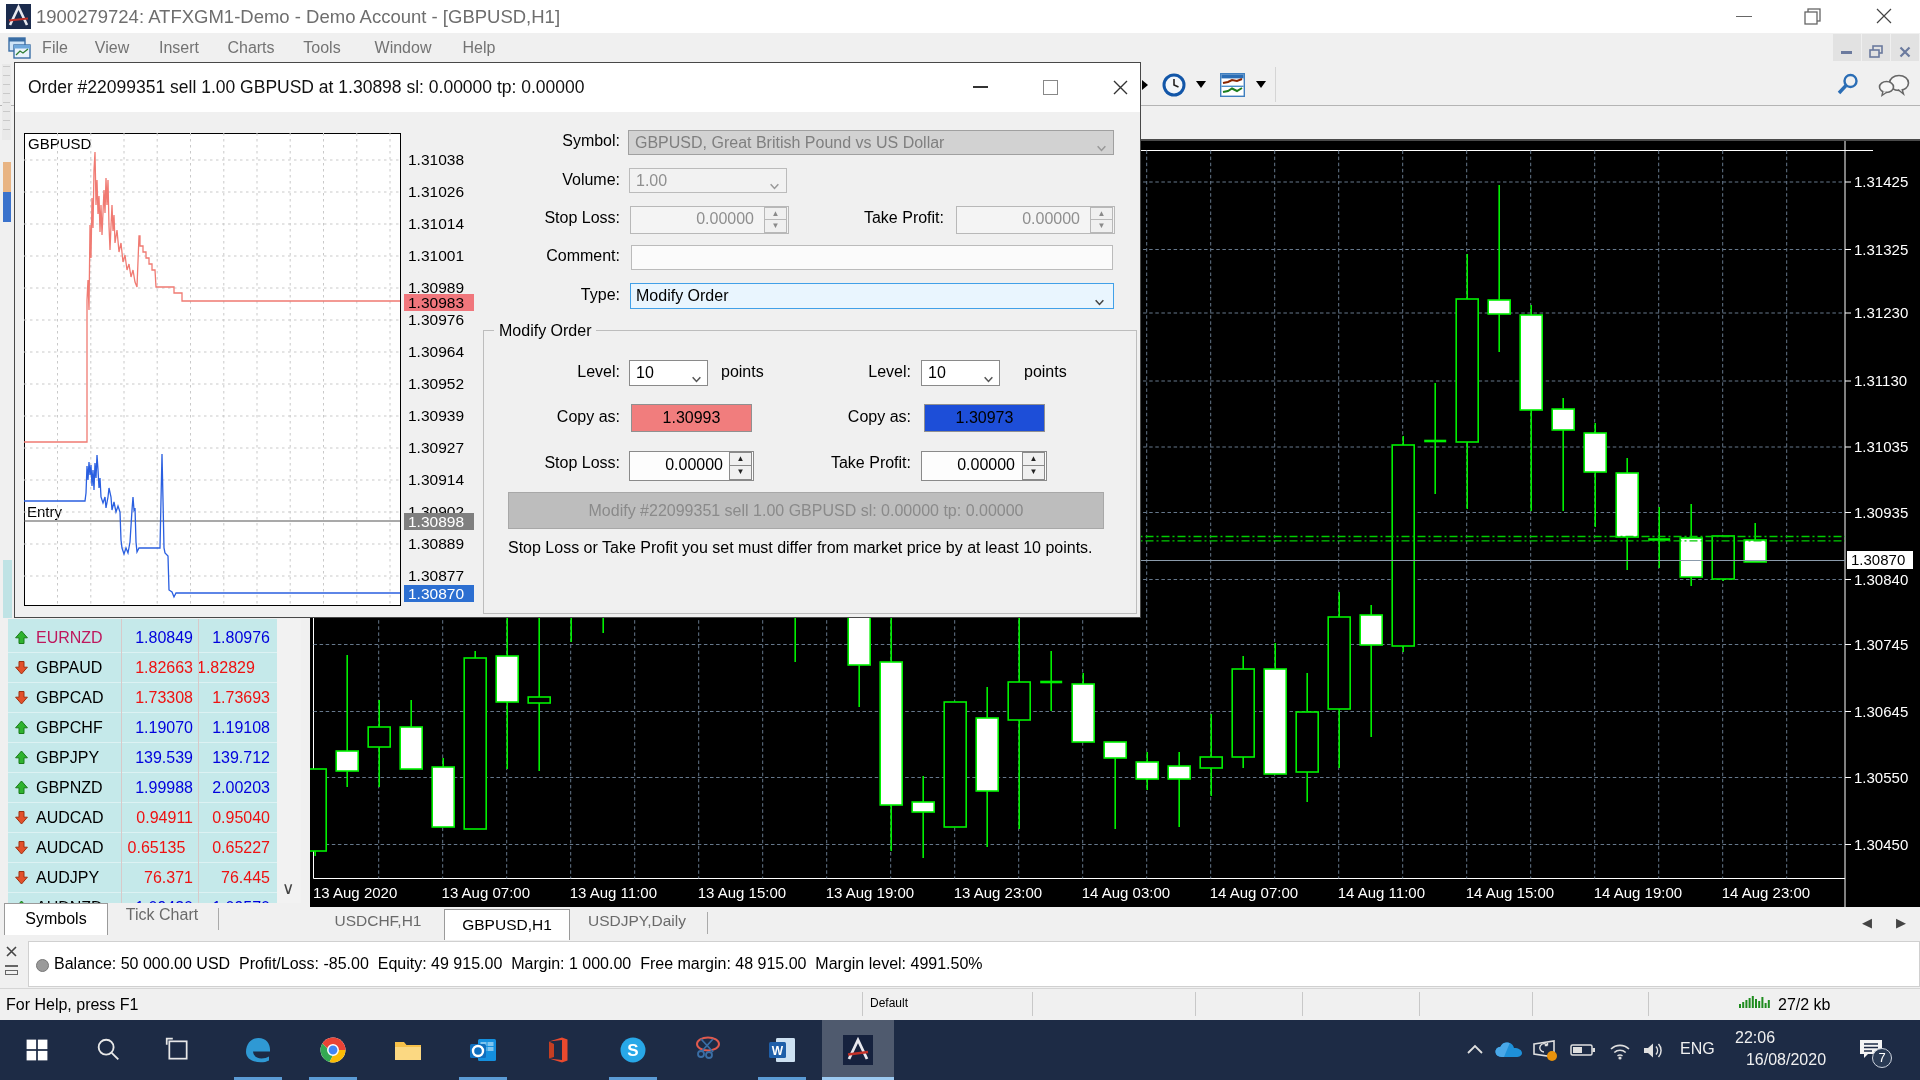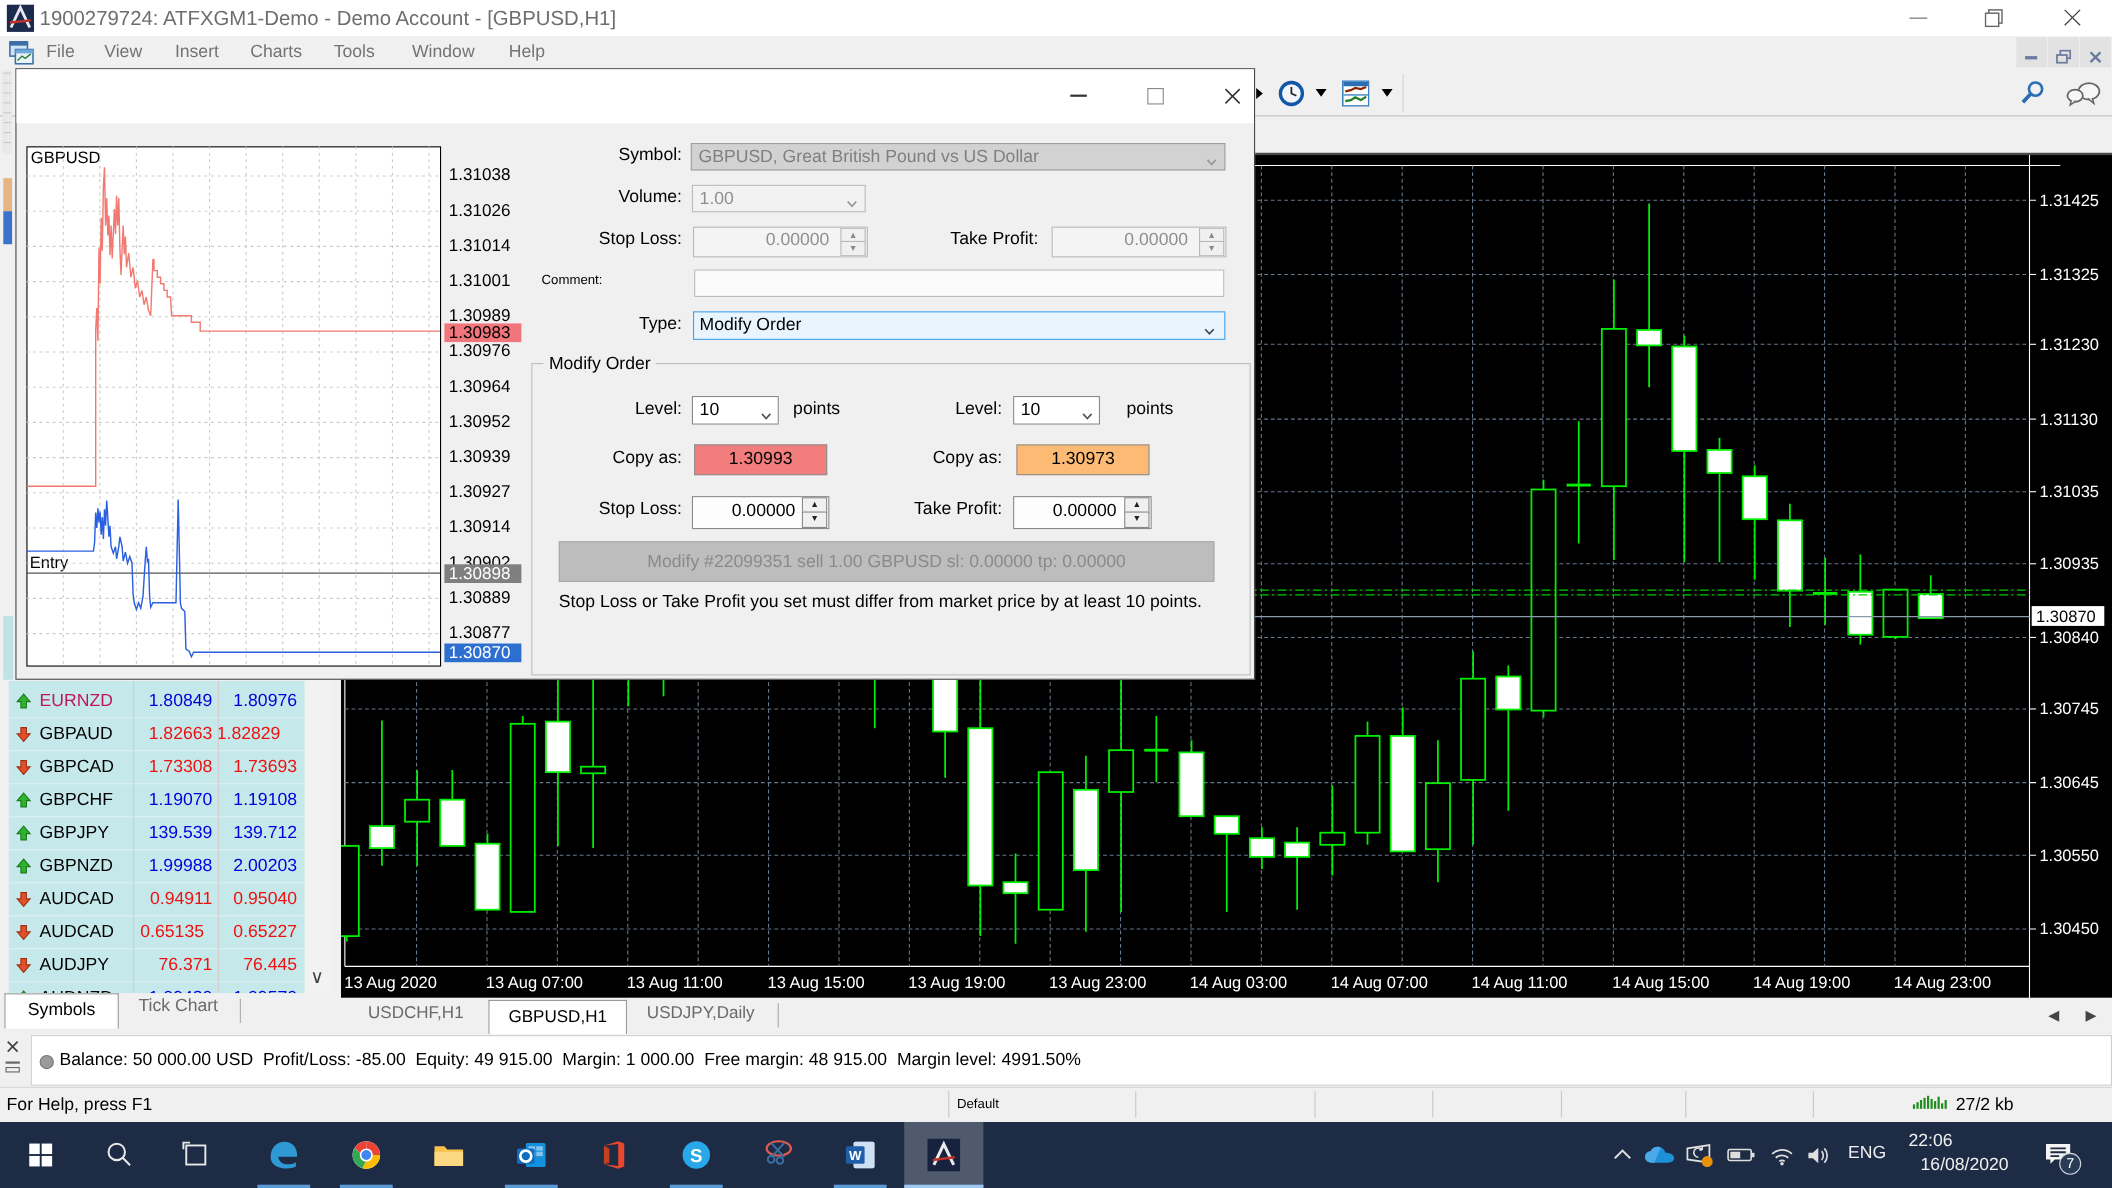--- a/index.html
+++ b/index.html
@@ -480,20 +480,21 @@
     <div style="position:absolute;left:3px;top:93px;width:7px;height:1px;background:#c9c9c9"></div>
     <div style="position:absolute;left:3px;top:102px;width:7px;height:1px;background:#c9c9c9"></div>
     <div style="position:absolute;left:3px;top:111px;width:7px;height:1px;background:#c9c9c9"></div>
     <div style="position:absolute;left:3px;top:120px;width:7px;height:1px;background:#c9c9c9"></div>
     <div style="position:absolute;left:3px;top:129px;width:7px;height:1px;background:#c9c9c9"></div>
     <div style="position:absolute;left:3px;top:162px;width:8px;height:30px;background:#e8b483"></div>
     <div style="position:absolute;left:3px;top:192px;width:8px;height:30px;background:#3a72cc"></div>
     <div style="position:absolute;left:3px;top:560px;width:9px;height:58px;background:#bfe3e5"></div>
     <div style="position:absolute;left:14px;top:62px;width:1127px;height:556px;background:#f0f0f0;border:1px solid #484848;box-sizing:border-box">
       <div style="position:absolute;left:0;top:0;width:100%;height:49px;background:#ffffff"></div>
+      <div style="position:absolute;left:13px;top:14px;font-size:17.5px;color:#111">Order #22099351 sell 1.00 GBPUSD at 1.30898 sl: 0.00000 tp: 0.00000</div>
       <div style="position:absolute;left:958px;top:23px;width:15px;height:1.5px;background:#333"></div>
       <div style="position:absolute;left:1028px;top:17px;width:13px;height:13px;border:1px solid #888"></div>
       <svg style="position:absolute;left:1098px;top:17px" width="15" height="15" viewBox="0 0 15 15">
         <path d="M1 1 L14 14 M14 1 L1 14" stroke="#333" stroke-width="1.4"></path>
       </svg>
       <div style="position:absolute;left:9px;top:70px;width:375px;height:471px;background:#fff;border:1px solid #000"></div>
       <div style="position:absolute;left:13px;top:72px;font-size:15px;color:#000">GBPUSD</div>
       <div style="position:absolute;left:12px;top:440px;font-size:15px;color:#000">Entry</div>
     </div>
     <svg width="376" height="471" style="position:absolute;left:24px;top:133px" xmlns="http://www.w3.org/2000/svg">
@@ -558,42 +559,42 @@
       <div style="position:absolute;right:1px;top:0;width:21px;height:12.0px;background:#f0f0f0;border:1px solid #b8b8b8;font-size:8px;color:#8a8a8a;text-align:center;line-height:11.0px">▲</div>
       <div style="position:absolute;right:1px;bottom:0;width:21px;height:12.0px;background:#f0f0f0;border:1px solid #b8b8b8;font-size:8px;color:#8a8a8a;text-align:center;line-height:11.0px">▼</div>
     </div>
     <div style="position:absolute;left:634px;top:210px;width:120px;text-align:right;font-size:16px;color:#8f8f8f">0.00000</div>
     <div style="position:absolute;left:744px;top:209px;width:200px;text-align:right;font-size:16px;color:#000">Take Profit:</div>
     <div style="position:absolute;left:956px;top:206px;width:157px;height:26px;background:#f4f4f4;border:1px solid #b8b8b8">
       <div style="position:absolute;right:1px;top:0;width:21px;height:12.0px;background:#f0f0f0;border:1px solid #b8b8b8;font-size:8px;color:#8a8a8a;text-align:center;line-height:11.0px">▲</div>
       <div style="position:absolute;right:1px;bottom:0;width:21px;height:12.0px;background:#f0f0f0;border:1px solid #b8b8b8;font-size:8px;color:#8a8a8a;text-align:center;line-height:11.0px">▼</div>
     </div>
     <div style="position:absolute;left:960px;top:210px;width:120px;text-align:right;font-size:16px;color:#8f8f8f">0.00000</div>
-    <div style="position:absolute;left:420px;top:247px;width:200px;text-align:center;font-size:12px;color:#000">Comment:</div>
+    <div style="position:absolute;left:420px;top:247px;width:200px;text-align:right;font-size:16px;color:#000">Comment:</div>
     <div style="position:absolute;left:631px;top:245px;width:482px;height:25px;background:#fbfbfb;border:1px solid #bbb;box-sizing:border-box"></div>
     <div style="position:absolute;left:420px;top:286px;width:200px;text-align:right;font-size:16px;color:#000">Type:</div>
     <div style="position:absolute;left:630px;top:283px;width:484px;height:26px;background:#e9f5fe;border:1px solid #41a0e8;box-sizing:border-box;font-size:16px;color:#000;line-height:24px;padding-left:5px">Modify Order<div style="position:absolute;right:8px;top:7px"><svg width="11" height="11" viewBox="0 0 10 10">
           <path d="M1.5 3 L5 6.8 L8.5 3" fill="none" stroke="#444" stroke-width="1.4"></path>
         </svg></div></div>
     <div style="position:absolute;left:483px;top:330px;width:652px;height:282px;border:1px solid #bdbdbd"></div>
     <div style="position:absolute;left:494px;top:322px;background:#f0f0f0;padding:0 5px;font-size:16px;color:#000">Modify Order</div>
     <div style="position:absolute;left:420px;top:363px;width:200px;text-align:right;font-size:16px;color:#000">Level:</div>
     <div style="position:absolute;left:629px;top:360px;width:79px;height:26px;background:#fff;border:1px solid #8a8a8a;box-sizing:border-box;font-size:16px;color:#000;line-height:24px;padding-left:6px">10<div style="position:absolute;right:5px;top:7px"><svg width="11" height="11" viewBox="0 0 10 10">
           <path d="M1.5 3 L5 6.8 L8.5 3" fill="none" stroke="#555" stroke-width="1.4"></path>
         </svg></div></div>
     <div style="position:absolute;left:721px;top:363px;font-size:16px;color:#000">points</div>
     <div style="position:absolute;left:711px;top:363px;width:200px;text-align:right;font-size:16px;color:#000">Level:</div>
     <div style="position:absolute;left:921px;top:360px;width:79px;height:26px;background:#fff;border:1px solid #8a8a8a;box-sizing:border-box;font-size:16px;color:#000;line-height:24px;padding-left:6px">10<div style="position:absolute;right:5px;top:7px"><svg width="11" height="11" viewBox="0 0 10 10">
           <path d="M1.5 3 L5 6.8 L8.5 3" fill="none" stroke="#555" stroke-width="1.4"></path>
         </svg></div></div>
     <div style="position:absolute;left:1024px;top:363px;font-size:16px;color:#000">points</div>
     <div style="position:absolute;left:420px;top:408px;width:200px;text-align:right;font-size:16px;color:#000">Copy as:</div>
     <div style="position:absolute;left:631px;top:404px;width:121px;height:28px;background:#f17d7d;border:1px solid #909090;box-sizing:border-box;font-size:16px;color:#000;text-align:center;line-height:26px">1.30993</div>
     <div style="position:absolute;left:711px;top:408px;width:200px;text-align:right;font-size:16px;color:#000">Copy as:</div>
-    <div style="position:absolute;left:924px;top:404px;width:121px;height:28px;background:#fdba74;border:1px solid #909090;box-sizing:border-box;font-size:16px;color:#000;text-align:center;line-height:26px">1.30973</div>
+    <div style="position:absolute;left:924px;top:404px;width:121px;height:28px;background:#1d4ed8;border:1px solid #909090;box-sizing:border-box;font-size:16px;color:#000;text-align:center;line-height:26px">1.30973</div>
     <div style="position:absolute;left:420px;top:454px;width:200px;text-align:right;font-size:16px;color:#000">Stop Loss:</div>
     <div style="position:absolute;left:629px;top:451px;width:123px;height:28px;background:#fdfdfd;border:1px solid #8a8a8a">
       <div style="position:absolute;right:1px;top:0;width:21px;height:13.0px;background:#f0f0f0;border:1px solid #8a8a8a;font-size:8px;color:#222;text-align:center;line-height:12.0px">▲</div>
       <div style="position:absolute;right:1px;bottom:0;width:21px;height:13.0px;background:#f0f0f0;border:1px solid #8a8a8a;font-size:8px;color:#222;text-align:center;line-height:12.0px">▼</div>
     </div>
     <div style="position:absolute;left:633px;top:456px;width:90px;text-align:right;font-size:16px;color:#000">0.00000</div>
     <div style="position:absolute;left:711px;top:454px;width:200px;text-align:right;font-size:16px;color:#000">Take Profit:</div>
     <div style="position:absolute;left:921px;top:451px;width:124px;height:28px;background:#fdfdfd;border:1px solid #8a8a8a">
       <div style="position:absolute;right:1px;top:0;width:21px;height:13.0px;background:#f0f0f0;border:1px solid #8a8a8a;font-size:8px;color:#222;text-align:center;line-height:12.0px">▲</div>
       <div style="position:absolute;right:1px;bottom:0;width:21px;height:13.0px;background:#f0f0f0;border:1px solid #8a8a8a;font-size:8px;color:#222;text-align:center;line-height:12.0px">▼</div>

